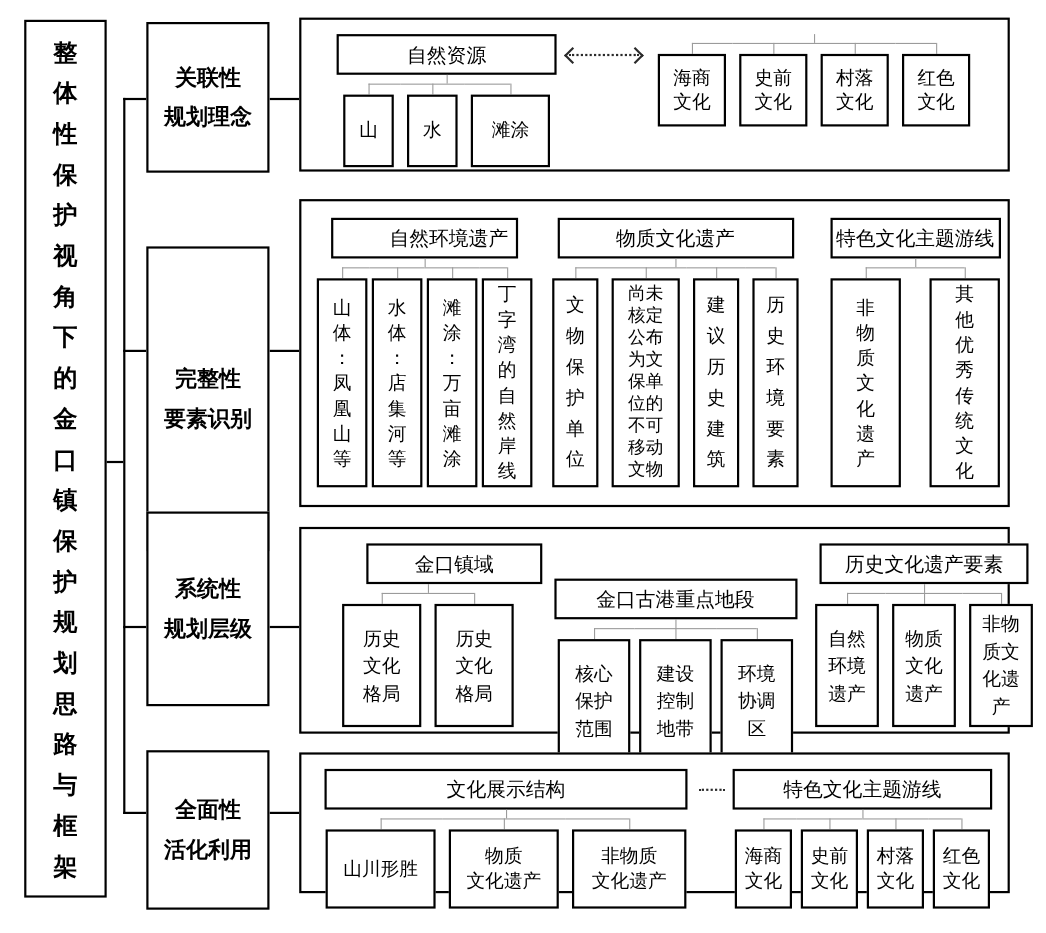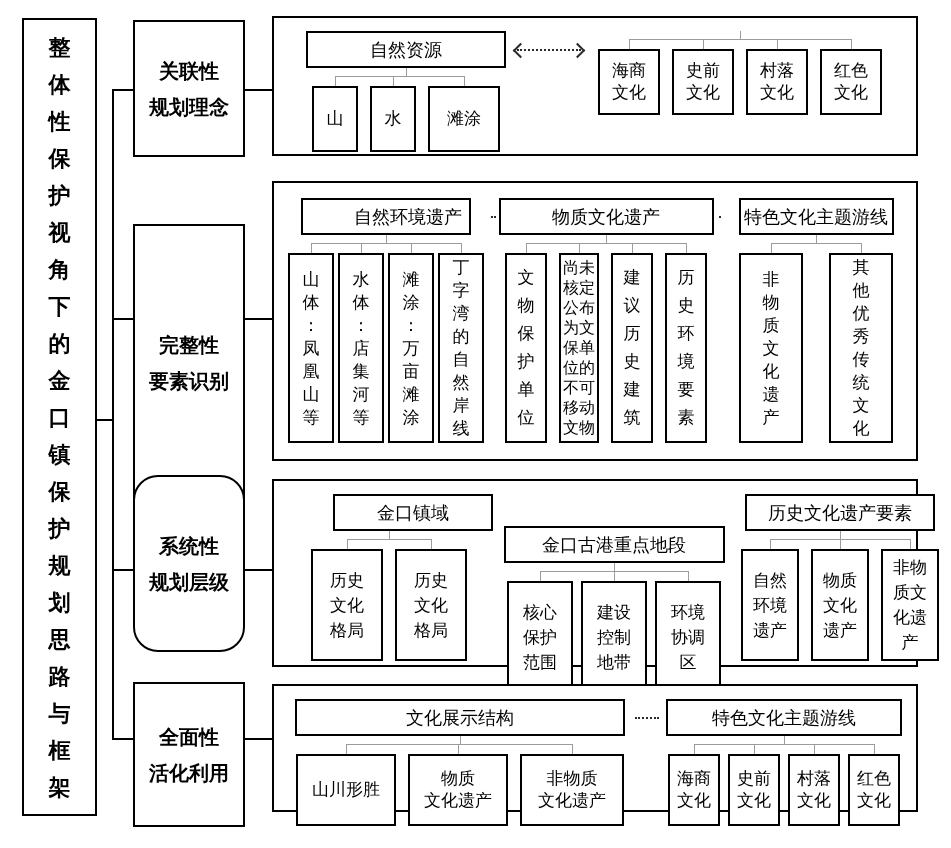--- a/index.html
+++ b/index.html
@@ -97,21 +97,21 @@
   </div>
 
   <div class="label-box" style="top:20px;height:137px;">
     <span>关联性
 规划理念</span>
   </div>
   <div class="label-box" style="top:180px;height:277px;margin-top:44px;">
     <span>完整性
 要素识别</span>
   </div>
-  <div class="label-box" style="top:475px;height:177px;border-radius:25px;">
+  <div class="label-box" style="top:465px;height:177px;">
     <span>系统性
 规划层级</span>
   </div>
   <div class="label-box" style="top:682px;height:145px;">
     <span>全面性
 活化利用</span>
   </div>
 
   <div class="container c1" style="top:16px;height:140px;padding:13px 28px 0 32px;">
     <div class="group">
@@ -223,21 +223,21 @@
             <div class="cstub"></div>
           <div class="cbox airy" style="width:42px;"><span>文
 物
 保
 护
 单
 位</span></div>
           </div>
         <div class="cell">
             <div class="cstub"></div>
-          <div class="cbox dense" style="width:40px;"><span>尚未
+          <div class="cbox dense" style="width:62px;"><span>尚未
 核定
 公布
 为文
 保单
 位的
 不可
 移动
 文物</span></div>
           </div>
         <div class="cell">

